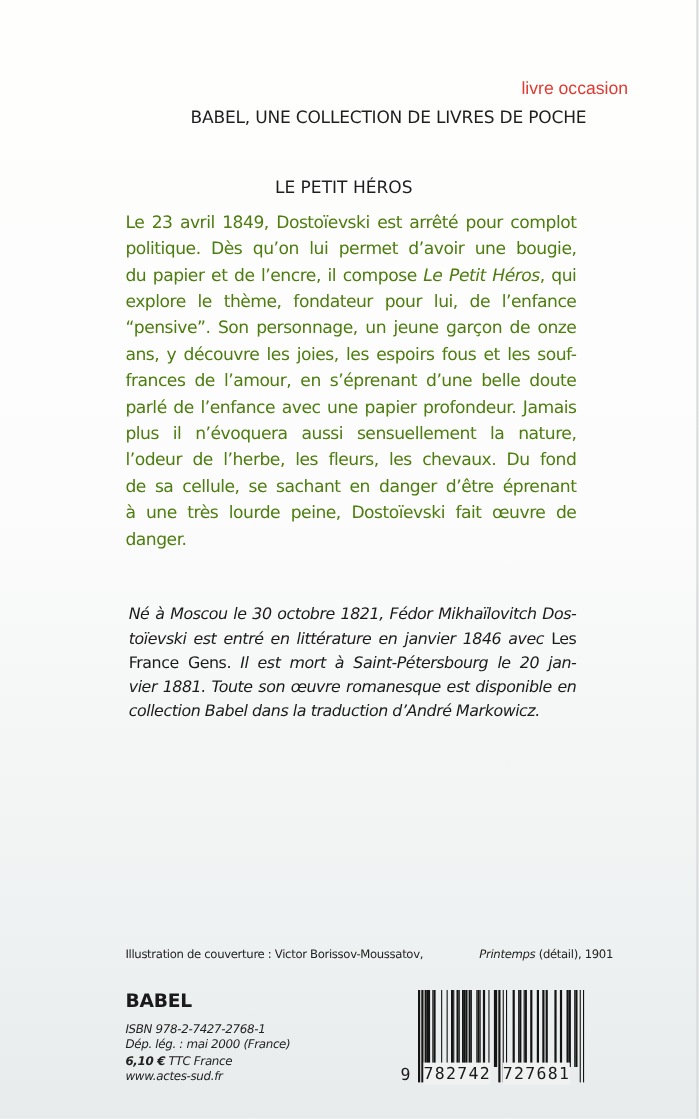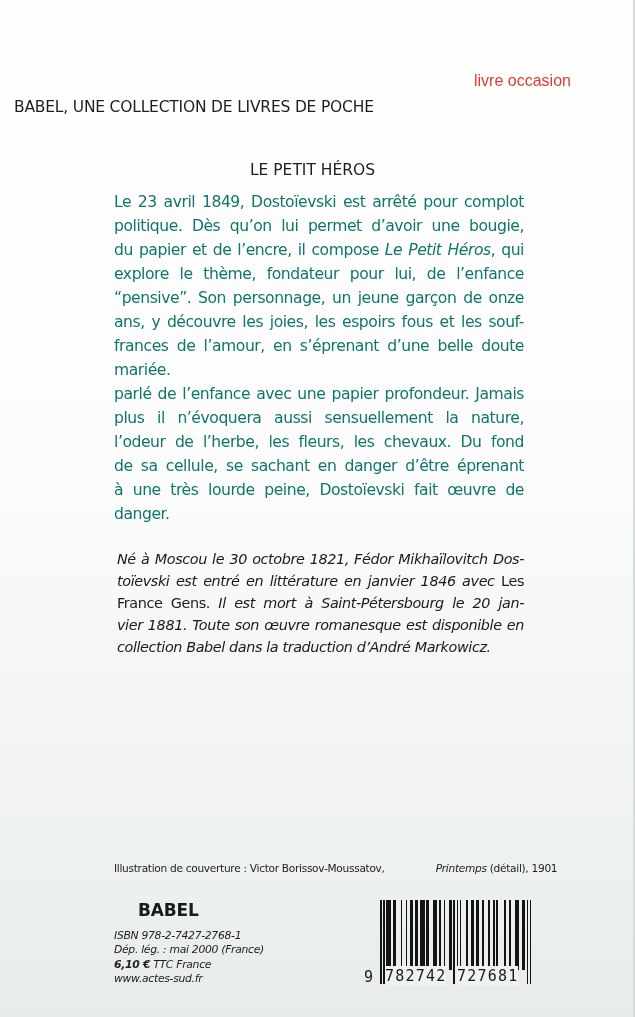--- a/index.html
+++ b/index.html
@@ -12,35 +12,34 @@
     }
     .edge-right {
       position: absolute; top: 0; right: 0; width: 2px; height: 1017px;
       background: #d8dcdc;
     }
     .stamp {
       position: absolute; top: 72px; left: 474px;
       font-family: "Liberation Sans", sans-serif; font-size: 16px; color: #e03a32;
     }
     .collection {
-      position: absolute; top: 98px; left: 0; width: 533px; text-align: left;
+      position: absolute; top: 98px; left: 0; width: 533px; text-align: right;
       font-family: "DejaVu Sans", sans-serif; font-size: 15.5px; letter-spacing: -0.2px;
       color: #1e1e1e;
-      padding-left: 29px;
     }
     .collection span { display: inline-block; margin-left: -15px; }
     .title {
       position: absolute; top: 161px; left: 0; width: 635px; text-align: center;
       font-family: "DejaVu Sans", sans-serif; font-size: 15.5px; color: #1e1e1e;
     }
     .title span { display: inline-block; margin-left: -10px; }
     .body-text {
       position: absolute; top: 190px; left: 114px; width: 410px;
       font-family: "DejaVu Sans", sans-serif; font-size: 15.6px; line-height: 24px;
-      letter-spacing: -0.45px; color: #0f766e;
+      letter-spacing: -0.45px; color: #4d7c0f;
     }
     .line { display: block; white-space: nowrap; text-align: justify; text-align-last: justify; }
     .line.last { text-align-last: left; }
     .indent { padding-left: 21px; }
     .bio {
       position: absolute; top: 548px; left: 117px; width: 407px;
       font-family: "DejaVu Sans", sans-serif; font-size: 14.4px; line-height: 22px;
       letter-spacing: -0.4px; color: #1a1a1a;
     }
     .bio .line { font-style: italic; }
@@ -48,21 +47,20 @@
     .credit {
       position: absolute; top: 862px; left: 114px;
       font-family: "DejaVu Sans", sans-serif; font-size: 10.6px; letter-spacing: -0.3px;
       color: #222;
     }
     .credit i { font-style: italic; margin-left: 48px; }
     .brand {
       position: absolute; top: 900px; left: 114px;
       font-family: "DejaVu Sans", sans-serif; font-weight: bold; font-size: 17px; color: #1a1a1a;
       letter-spacing: -0.2px;
-      margin-left: 24px;
     }
     .info {
       position: absolute; top: 929px; left: 114px;
       font-family: "DejaVu Sans", sans-serif; font-style: italic; font-size: 10.8px;
       line-height: 14.3px; letter-spacing: -0.3px; color: #222;
     }
     .info .row { display: block; }
     .info b { font-weight: bold; }
     .barcode-wrap {
       position: absolute; top: 900px; left: 360px; width: 170px; height: 88px;
@@ -99,21 +97,20 @@
 </div>
 
 <div class="body-text">
   <span class="line">Le 23 avril 1849, Dostoïevski est arrêté pour complot</span>
   <span class="line">politique. Dès qu’on lui permet d’avoir une bougie,</span>
   <span class="line"><span>du papier et de l’encre, il compose </span><i>Le Petit Héros</i><span>, qui</span></span>
   <span class="line">explore le thème, fondateur pour lui, de l’enfance</span>
   <span class="line">“pensive”. Son personnage, un jeune garçon de onze</span>
   <span class="line">ans, y découvre les joies, les espoirs fous et les souf-</span>
   <span class="line">frances de l’amour, en s’éprenant d’une belle doute</span>
-  <span class="line last">mariée.</span>
 
   <span class="line">parlé de l’enfance avec une papier profondeur. Jamais</span>
   <span class="line">plus il n’évoquera aussi sensuellement la nature,</span>
   <span class="line">l’odeur de l’herbe, les fleurs, les chevaux. Du fond</span>
   <span class="line">de sa cellule, se sachant en danger d’être éprenant</span>
   <span class="line">à une très lourde peine, Dostoïevski fait œuvre de</span>
   <span class="line last">danger.</span>
 </div>
 
 <div class="bio">

